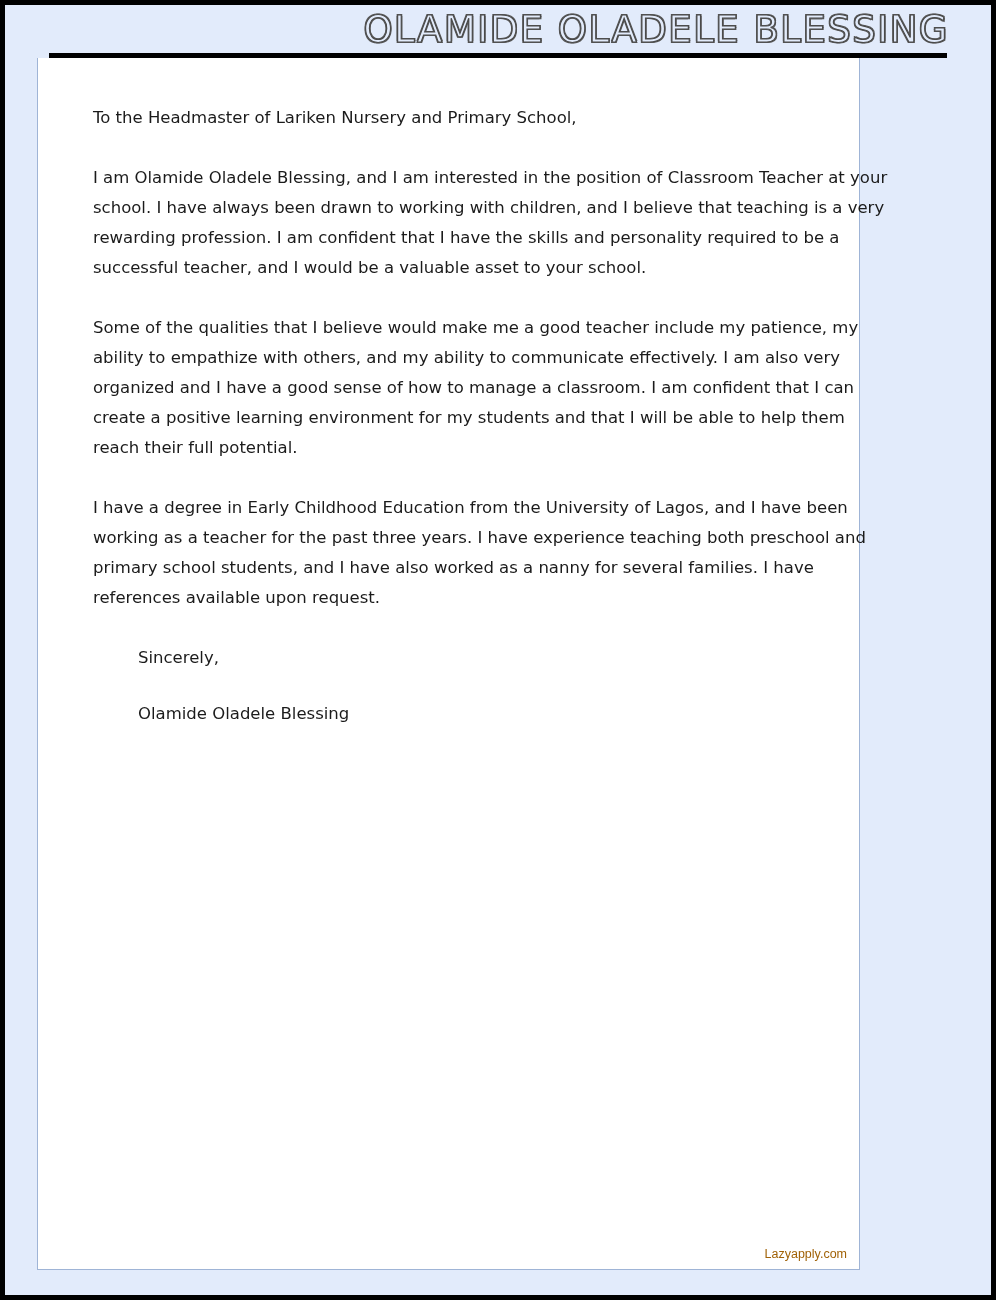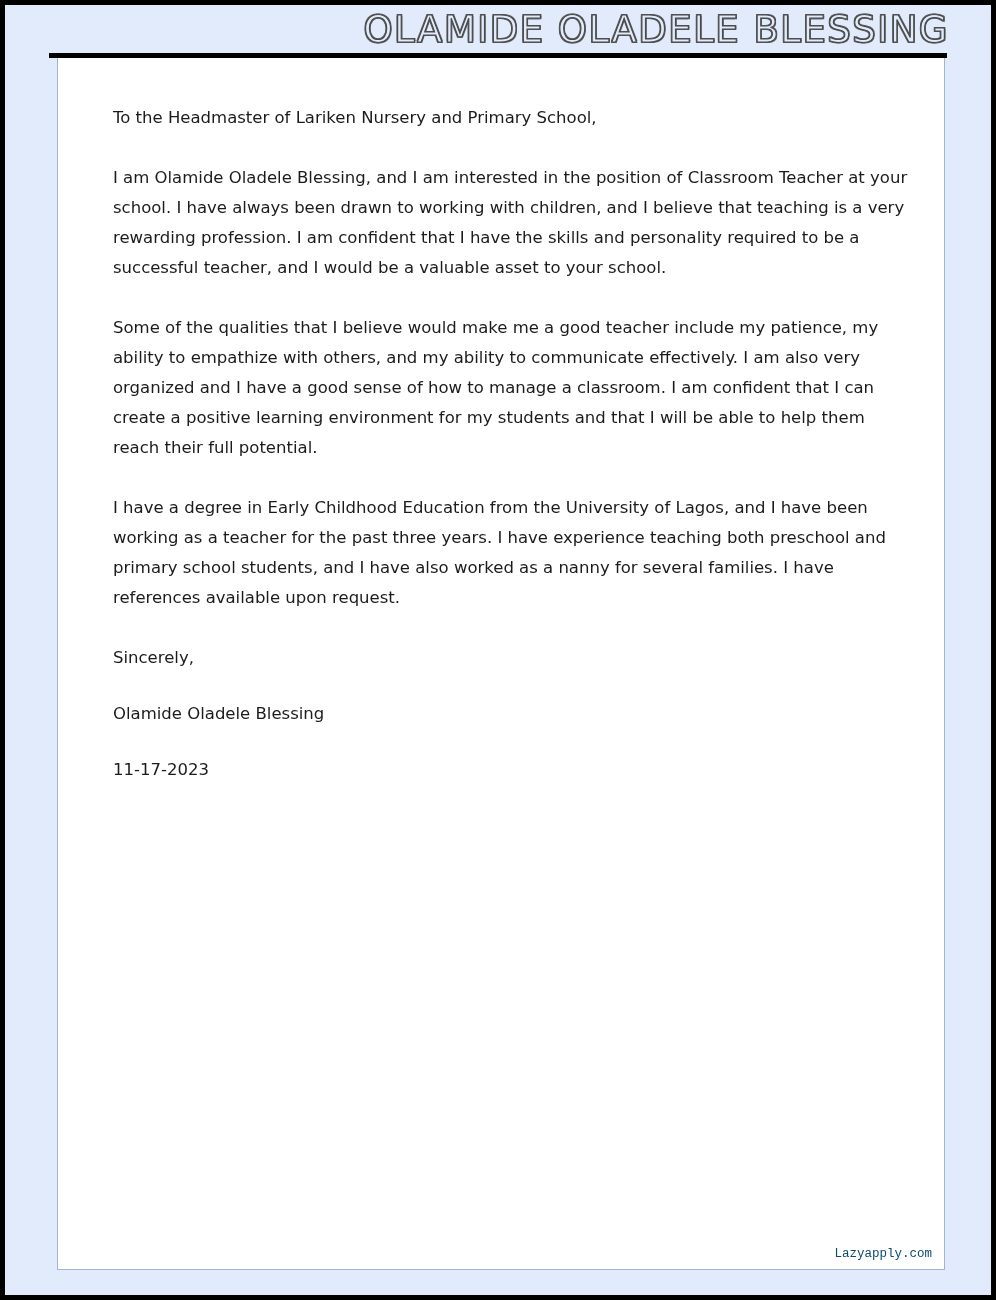--- a/index.html
+++ b/index.html
@@ -50,23 +50,23 @@
   .rule {
     position: absolute;
     left: 44px;
     top: 48px;
     width: 898px;
     height: 5px;
     background: #000000;
   }
   .sheet {
     position: absolute;
-    left: 52px;
+    left: 32px;
     top: 53px;
-    width: 888px;
+    width: 823px;
     height: 1212px;
     background: #ffffff;
     border: 1px solid #9fb4d6;
     border-top: none;
     box-sizing: border-box;
   }
   .letter {
     position: absolute;
     left: 55px;
     top: 45px;
@@ -74,35 +74,36 @@
   }
   .letter p {
     margin: 0 0 30px 0;
     font-family: "DejaVu Sans", sans-serif;
     font-size: 16.5px;
     line-height: 30px;
     color: #1b1b1b;
   }
   .letter p.tight {
     margin-bottom: 26px;
+    margin-left: 45px;
   }
   .date {
     margin: 0;
     font-family: "DejaVu Sans", sans-serif;
     font-size: 16.5px;
     line-height: 30px;
     color: #2a7fd4;
   }
   .footer {
     position: absolute;
     right: 12px;
     bottom: 8px;
-    font-family: Liberation Mono, monospace;
+    font-family: Liberation Sans, sans-serif;
     font-size: 12.5px;
-    color: #0c4a6e;
+    color: #a16207;
   }
 </style>
 </head>
 <body>
 
 <div class="page">
 
   <div class="header">
     <div class="header-name">OLAMIDE OLADELE BLESSING</div>
   </div>
@@ -111,20 +112,19 @@
 
   <div class="sheet">
 
     <div class="letter">
       <p>To the Headmaster of Lariken Nursery and Primary School,</p>
       <p>I am Olamide Oladele Blessing, and I am interested in the position of Classroom Teacher at your school. I have always been drawn to working with children, and I believe that teaching is a very rewarding profession. I am confident that I have the skills and personality required to be a successful teacher, and I would be a valuable asset to your school.</p>
       <p>Some of the qualities that I believe would make me a good teacher include my patience, my ability to empathize with others, and my ability to communicate effectively. I am also very organized and I have a good sense of how to manage a classroom. I am confident that I can create a positive learning environment for my students and that I will be able to help them reach their full potential.</p>
       <p>I have a degree in Early Childhood Education from the University of Lagos, and I have been working as a teacher for the past three years. I have experience teaching both preschool and primary school students, and I have also worked as a nanny for several families. I have references available upon request.</p>
       <p class="tight">Sincerely,</p>
       <p class="tight">Olamide Oladele Blessing</p>
-      <p class="date">11-17-2023</p>
     </div>
 
     <div class="footer">Lazyapply.com</div>
 
   </div>
 
 </div>
 
 </body></html>

